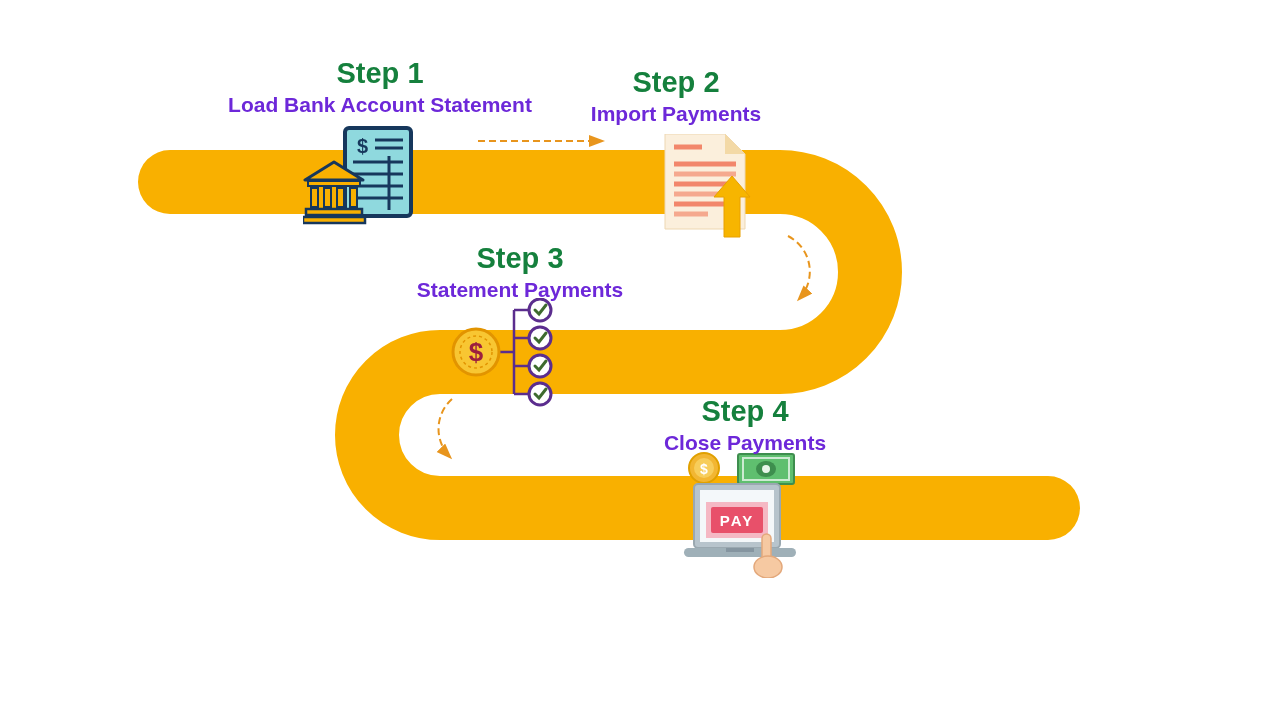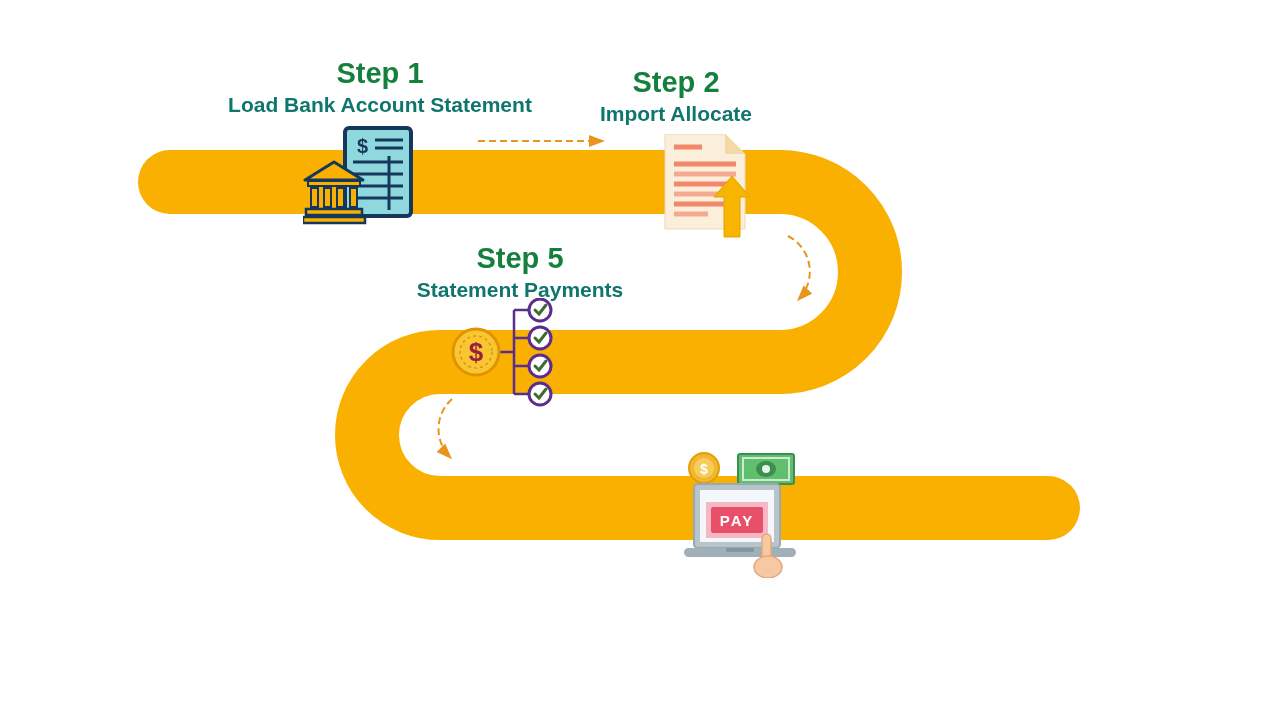--- a/index.html
+++ b/index.html
@@ -14,21 +14,21 @@
   .step-block{position:absolute;text-align:center;z-index:4;}
   .step-label{
     font-weight:bold;
     font-size:29px;
     color:#15803d;
     line-height:1.25;
   }
   .step-title{
     font-weight:bold;
     font-size:21px;
-    color:#0f766e;
+    color:#6d28d9;
     line-height:1.3;
   }
   .icon{position:absolute;z-index:2;}
   svg{display:block;}
 </style>
 </head>
 <body>
 
 <div class="canvas">
 
@@ -145,22 +145,26 @@
     <path d="M452 399 A 40 40 0 0 0 450 457" fill="none" stroke="#E8951D" stroke-width="2" stroke-dasharray="7 4" marker-end="url(#ah)"></path>
   </svg>
 
   <div class="step-block" style="left:170px;top:55px;width:420px;">
     <div class="step-label">Step 1</div>
     <div class="step-title">Load Bank Account Statement</div>
   </div>
 
   <div class="step-block" style="left:536px;top:64px;width:280px;">
     <div class="step-label">Step 2</div>
-    <div class="step-title">Import Allocate</div>
+    <div class="step-title">Import Payments</div>
   </div>
 
   <div class="step-block" style="left:390px;top:240px;width:260px;">
-    <div class="step-label">Step 5</div>
+    <div class="step-label">Step 3</div>
     <div class="step-title">Statement Payments</div>
   </div>
 
+  <div class="step-block" style="left:615px;top:393px;width:260px;">
+    <div class="step-label">Step 4</div>
+    <div class="step-title">Close Payments</div>
+  </div>
 
 </div>
 
 </body></html>

